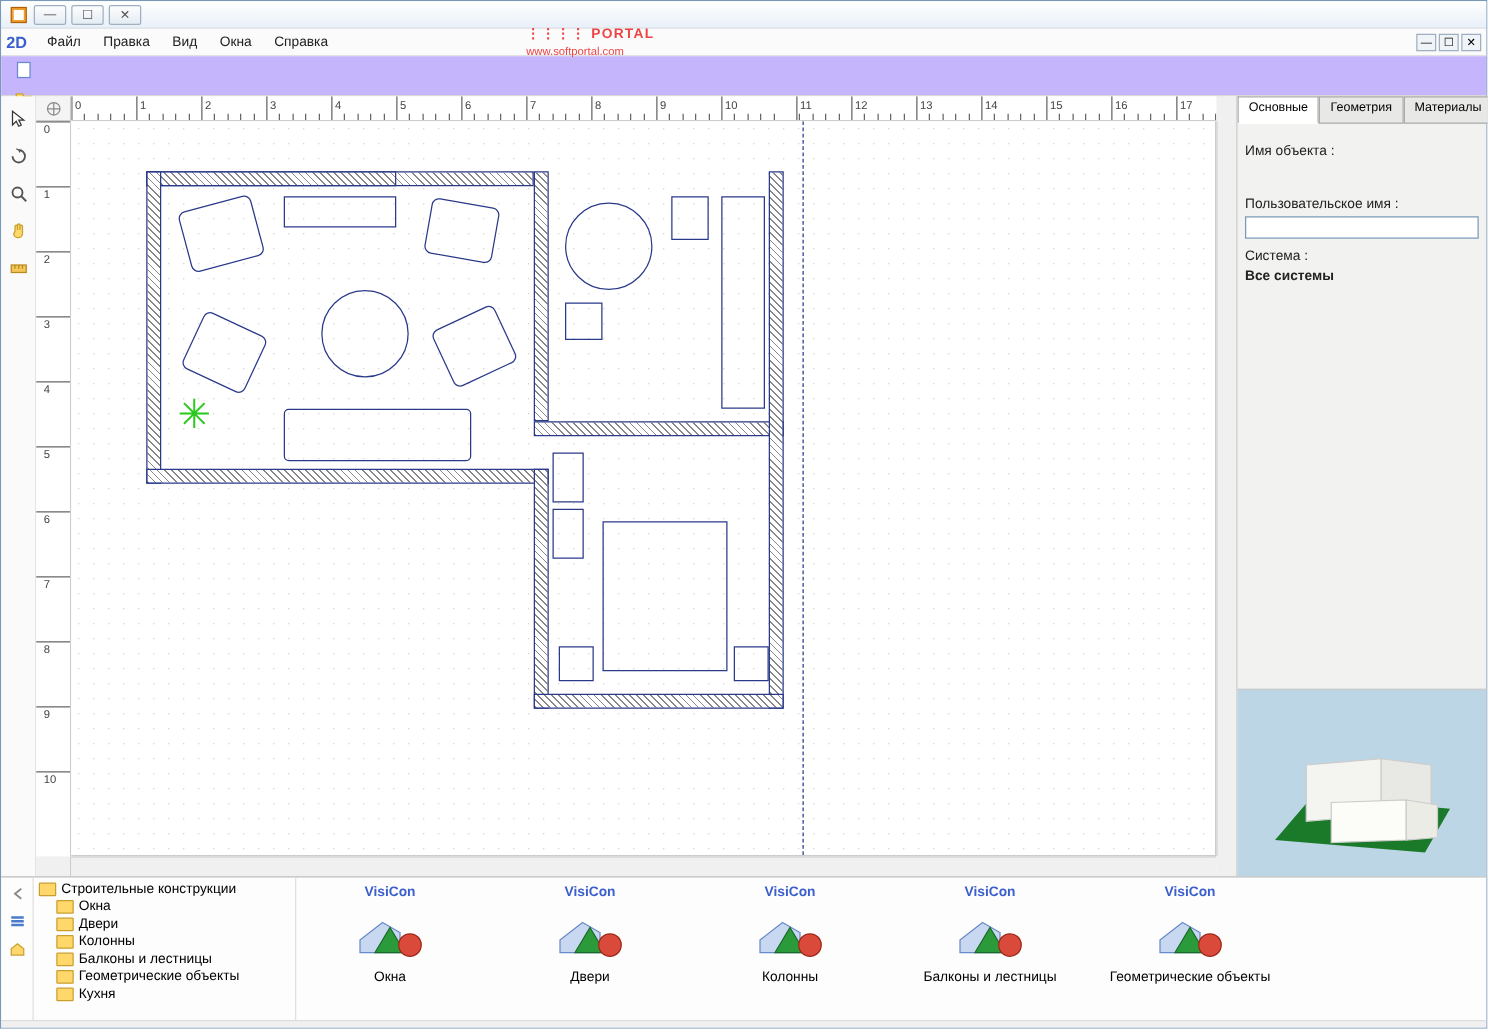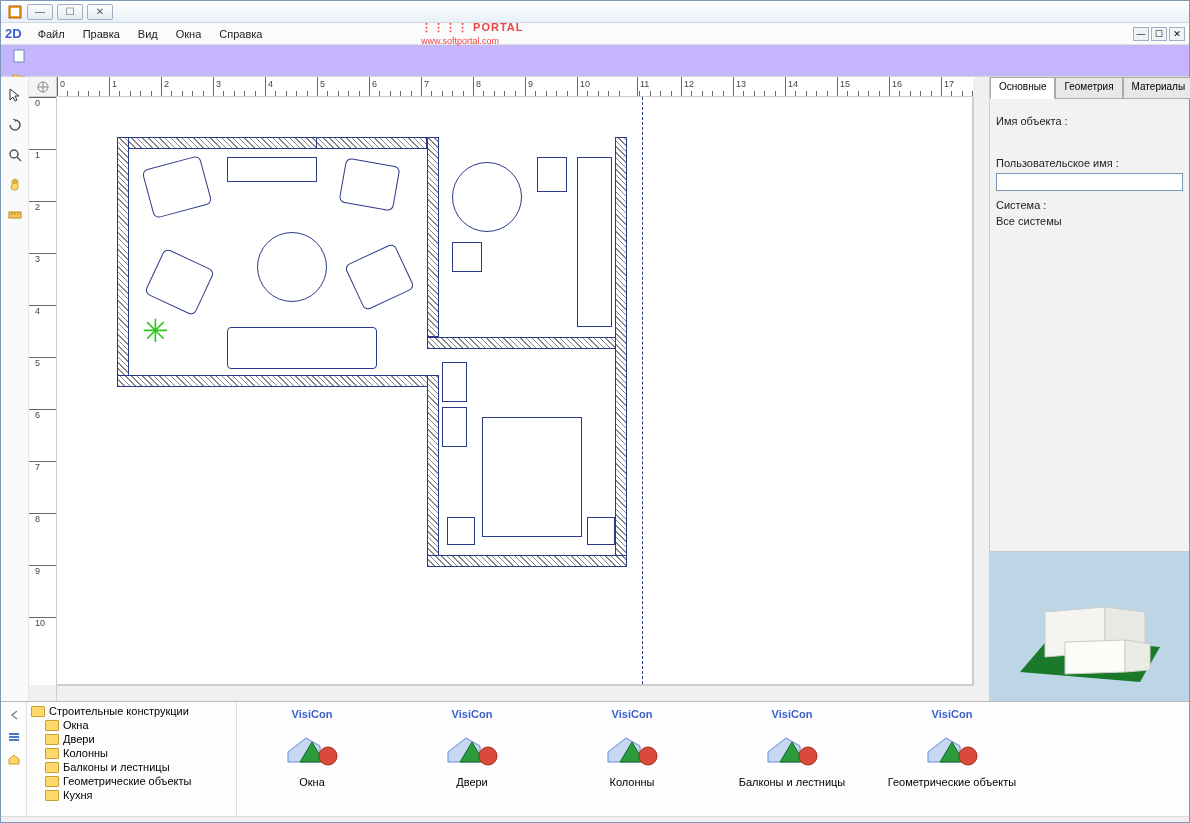--- a/index.html
+++ b/index.html
@@ -33,21 +33,21 @@
 .wall { position:absolute; background: repeating-linear-gradient(45deg,#888,#888 1px,#fff 1px,#fff 4px); border:1px solid #2a3a8a;}
 .furn { position:absolute; border:1px solid #2a3a8a; background:transparent;}
 .plant { position:absolute; color:#2bc81e; font-size:32px;}
 .rightpanel { width:200px; background:#f2f2f0; border-left:1px solid #ccc; display:flex; flex-direction:column;}
 .proptabs { display:flex; height:22px; background:#f2f2f0; }
 .proptab { padding:3px 8px; border:1px solid #aaa; background:#e8e8e6; cursor:pointer; font-size:10px;}
 .proptab.active { background:#fff; border-bottom-color:#fff;}
 .propbody { flex:1; padding:8px 6px; font-size:11px; color:#222;}
 .propbody .lbl { margin-top:8px; margin-bottom:4px;}
 .propbody input { width:100%; border:1px solid #7a98b8; padding:2px; background:#fff;}
-.propbody .bold { font-weight:normal;}
+.propbody .bold { font-weight:bold;}
 .preview3d { height:150px; background:#bdd6e6; position:relative; border-top:1px solid #ccc;}
 .bottompanel { height:115px; border-top:1px solid #bbb; display:flex; background:#fdfdfd;}
 .btools { width:26px; display:flex; flex-direction:column; align-items:center; padding-top:6px; gap:8px; border-right:1px solid #e0e0e0;}
 .btree { width:210px; border-right:1px solid #e0e0e0; overflow:auto; padding:2px;}
 .btree .titem { padding:1px 2px 1px 16px; cursor:pointer; display:flex; align-items:center; gap:4px;}
 .btree .titem.root { padding-left:2px;}
 .folder-icon { width:14px; height:11px; background:#ffd76a; border:1px solid #c9a030; border-radius:1px; display:inline-block;}
 .gallery { flex:1; display:flex; align-items:flex-start; gap:30px; padding:6px 10px; overflow:auto;}
 .gitem { width:130px; text-align:center; cursor:pointer;}
 .gitem .gicon { height:56px; display:flex; align-items:center; justify-content:center;}

